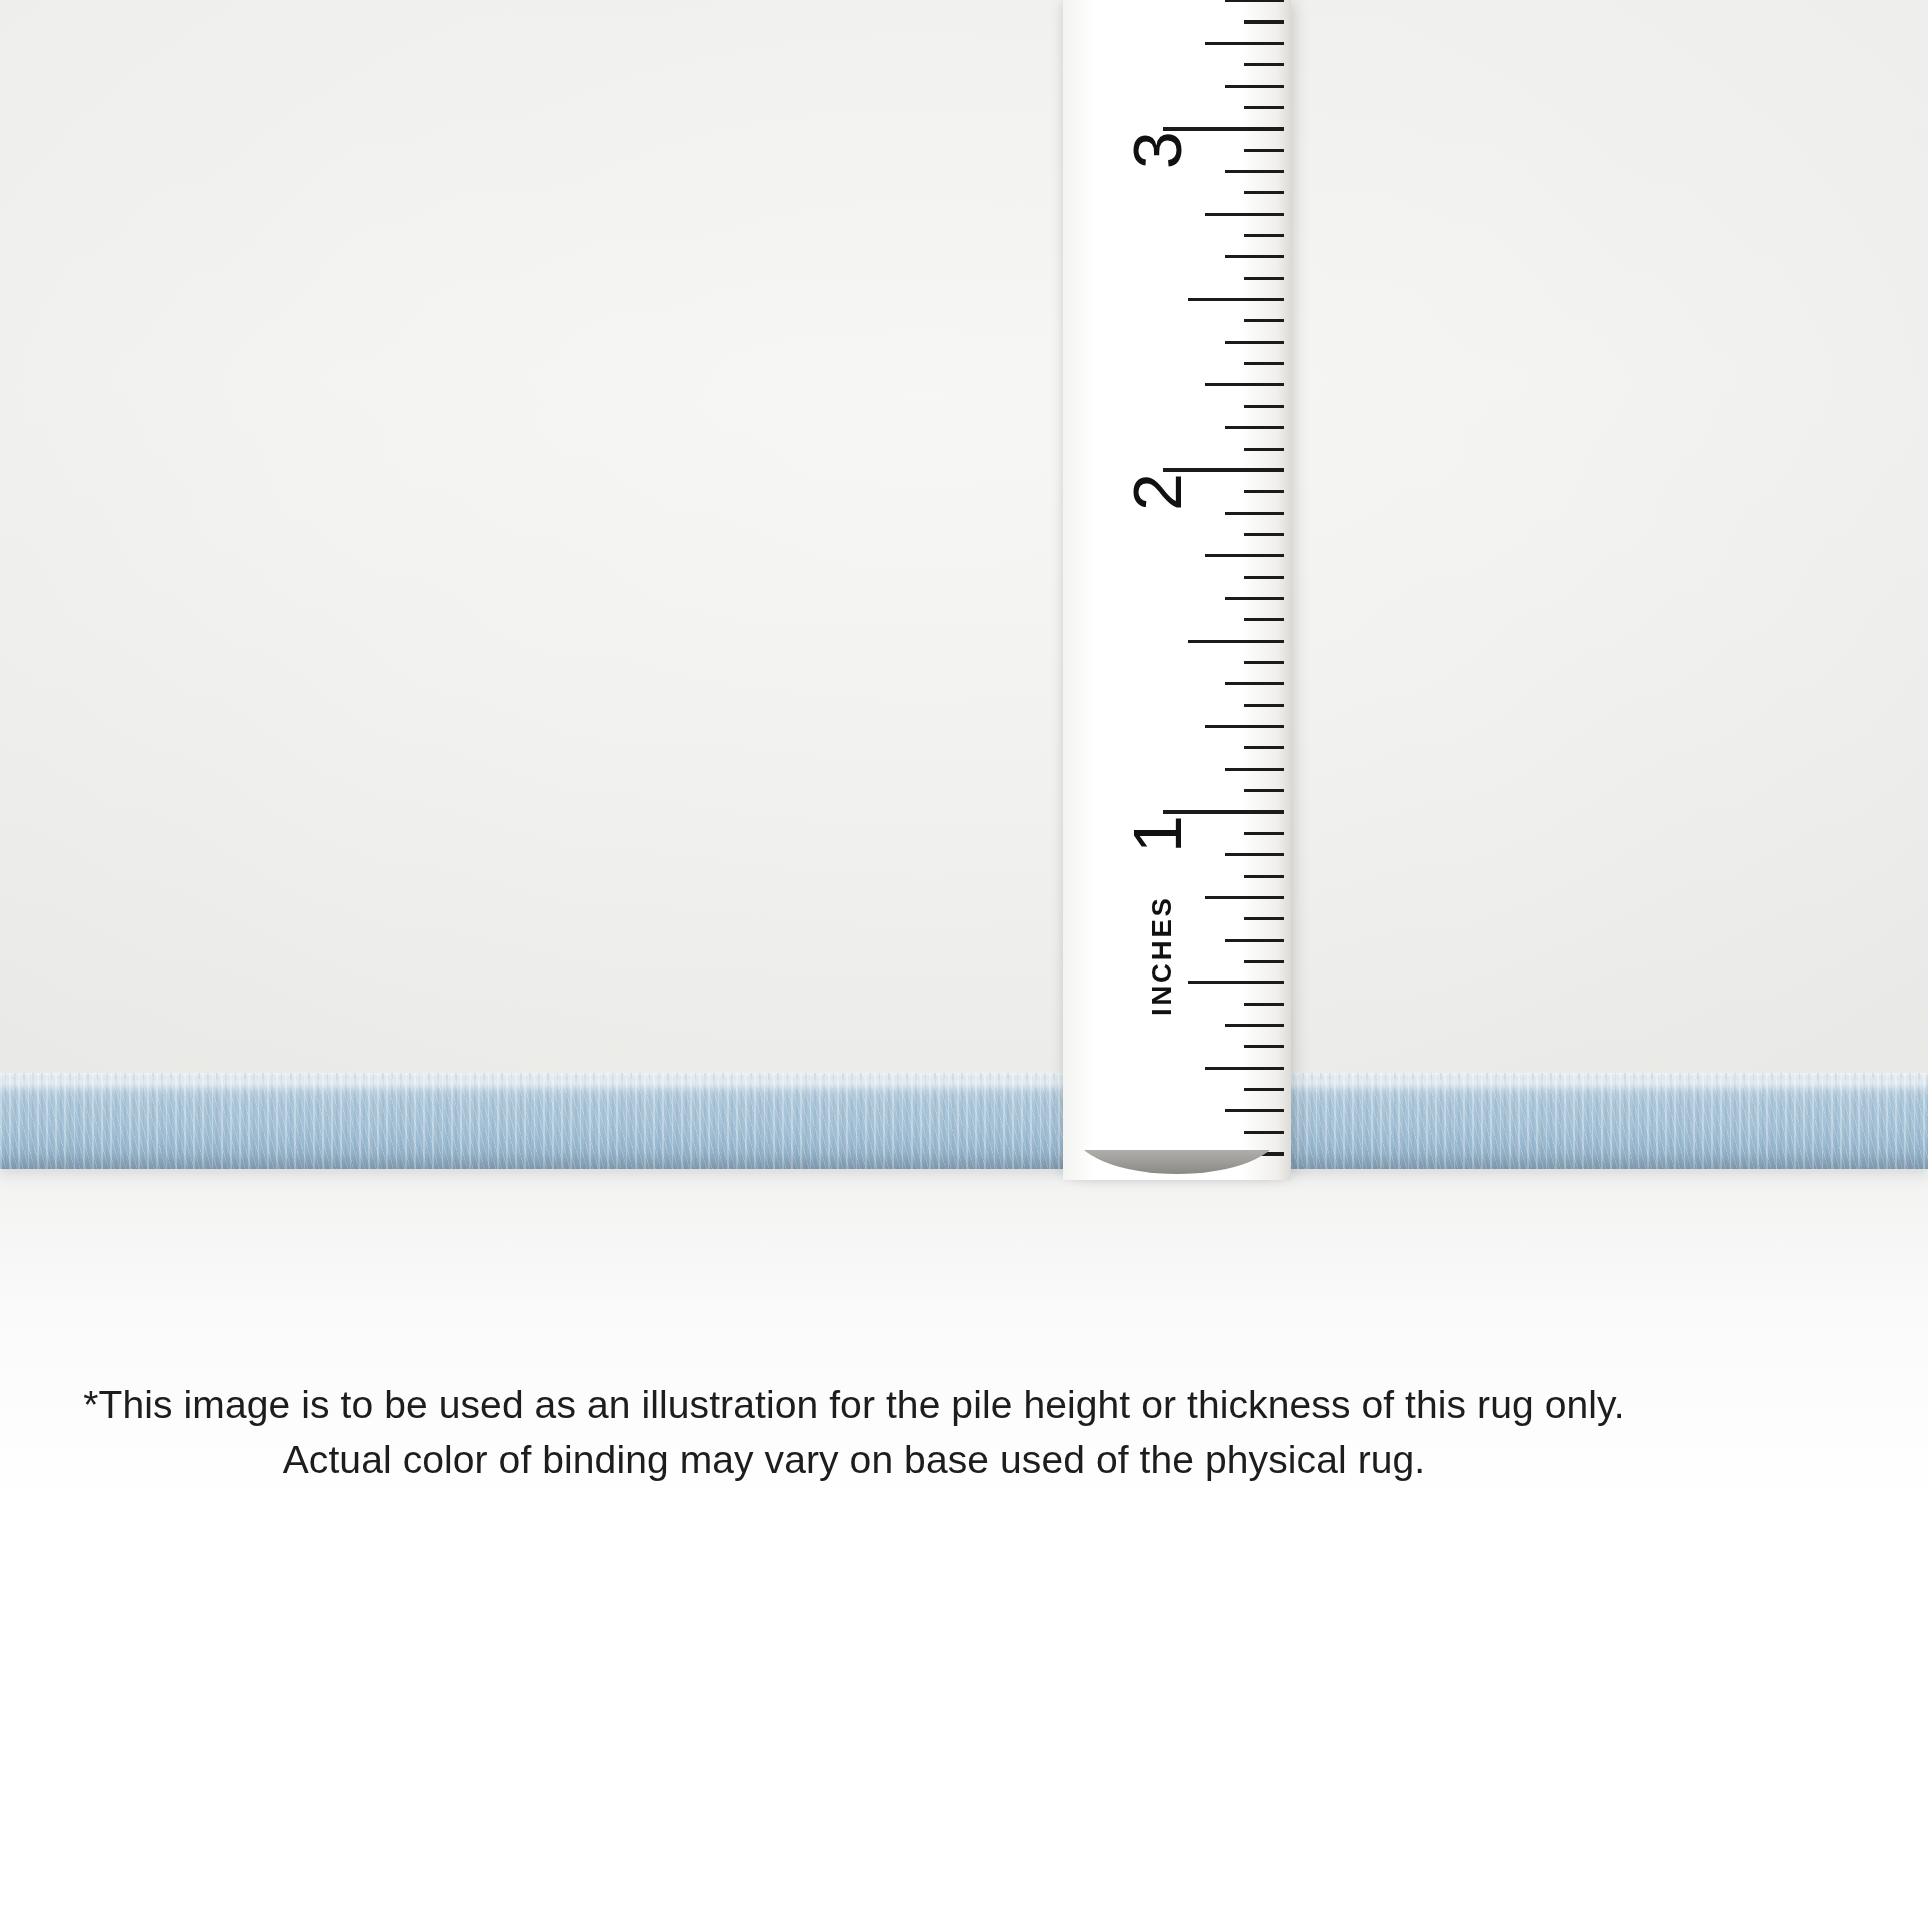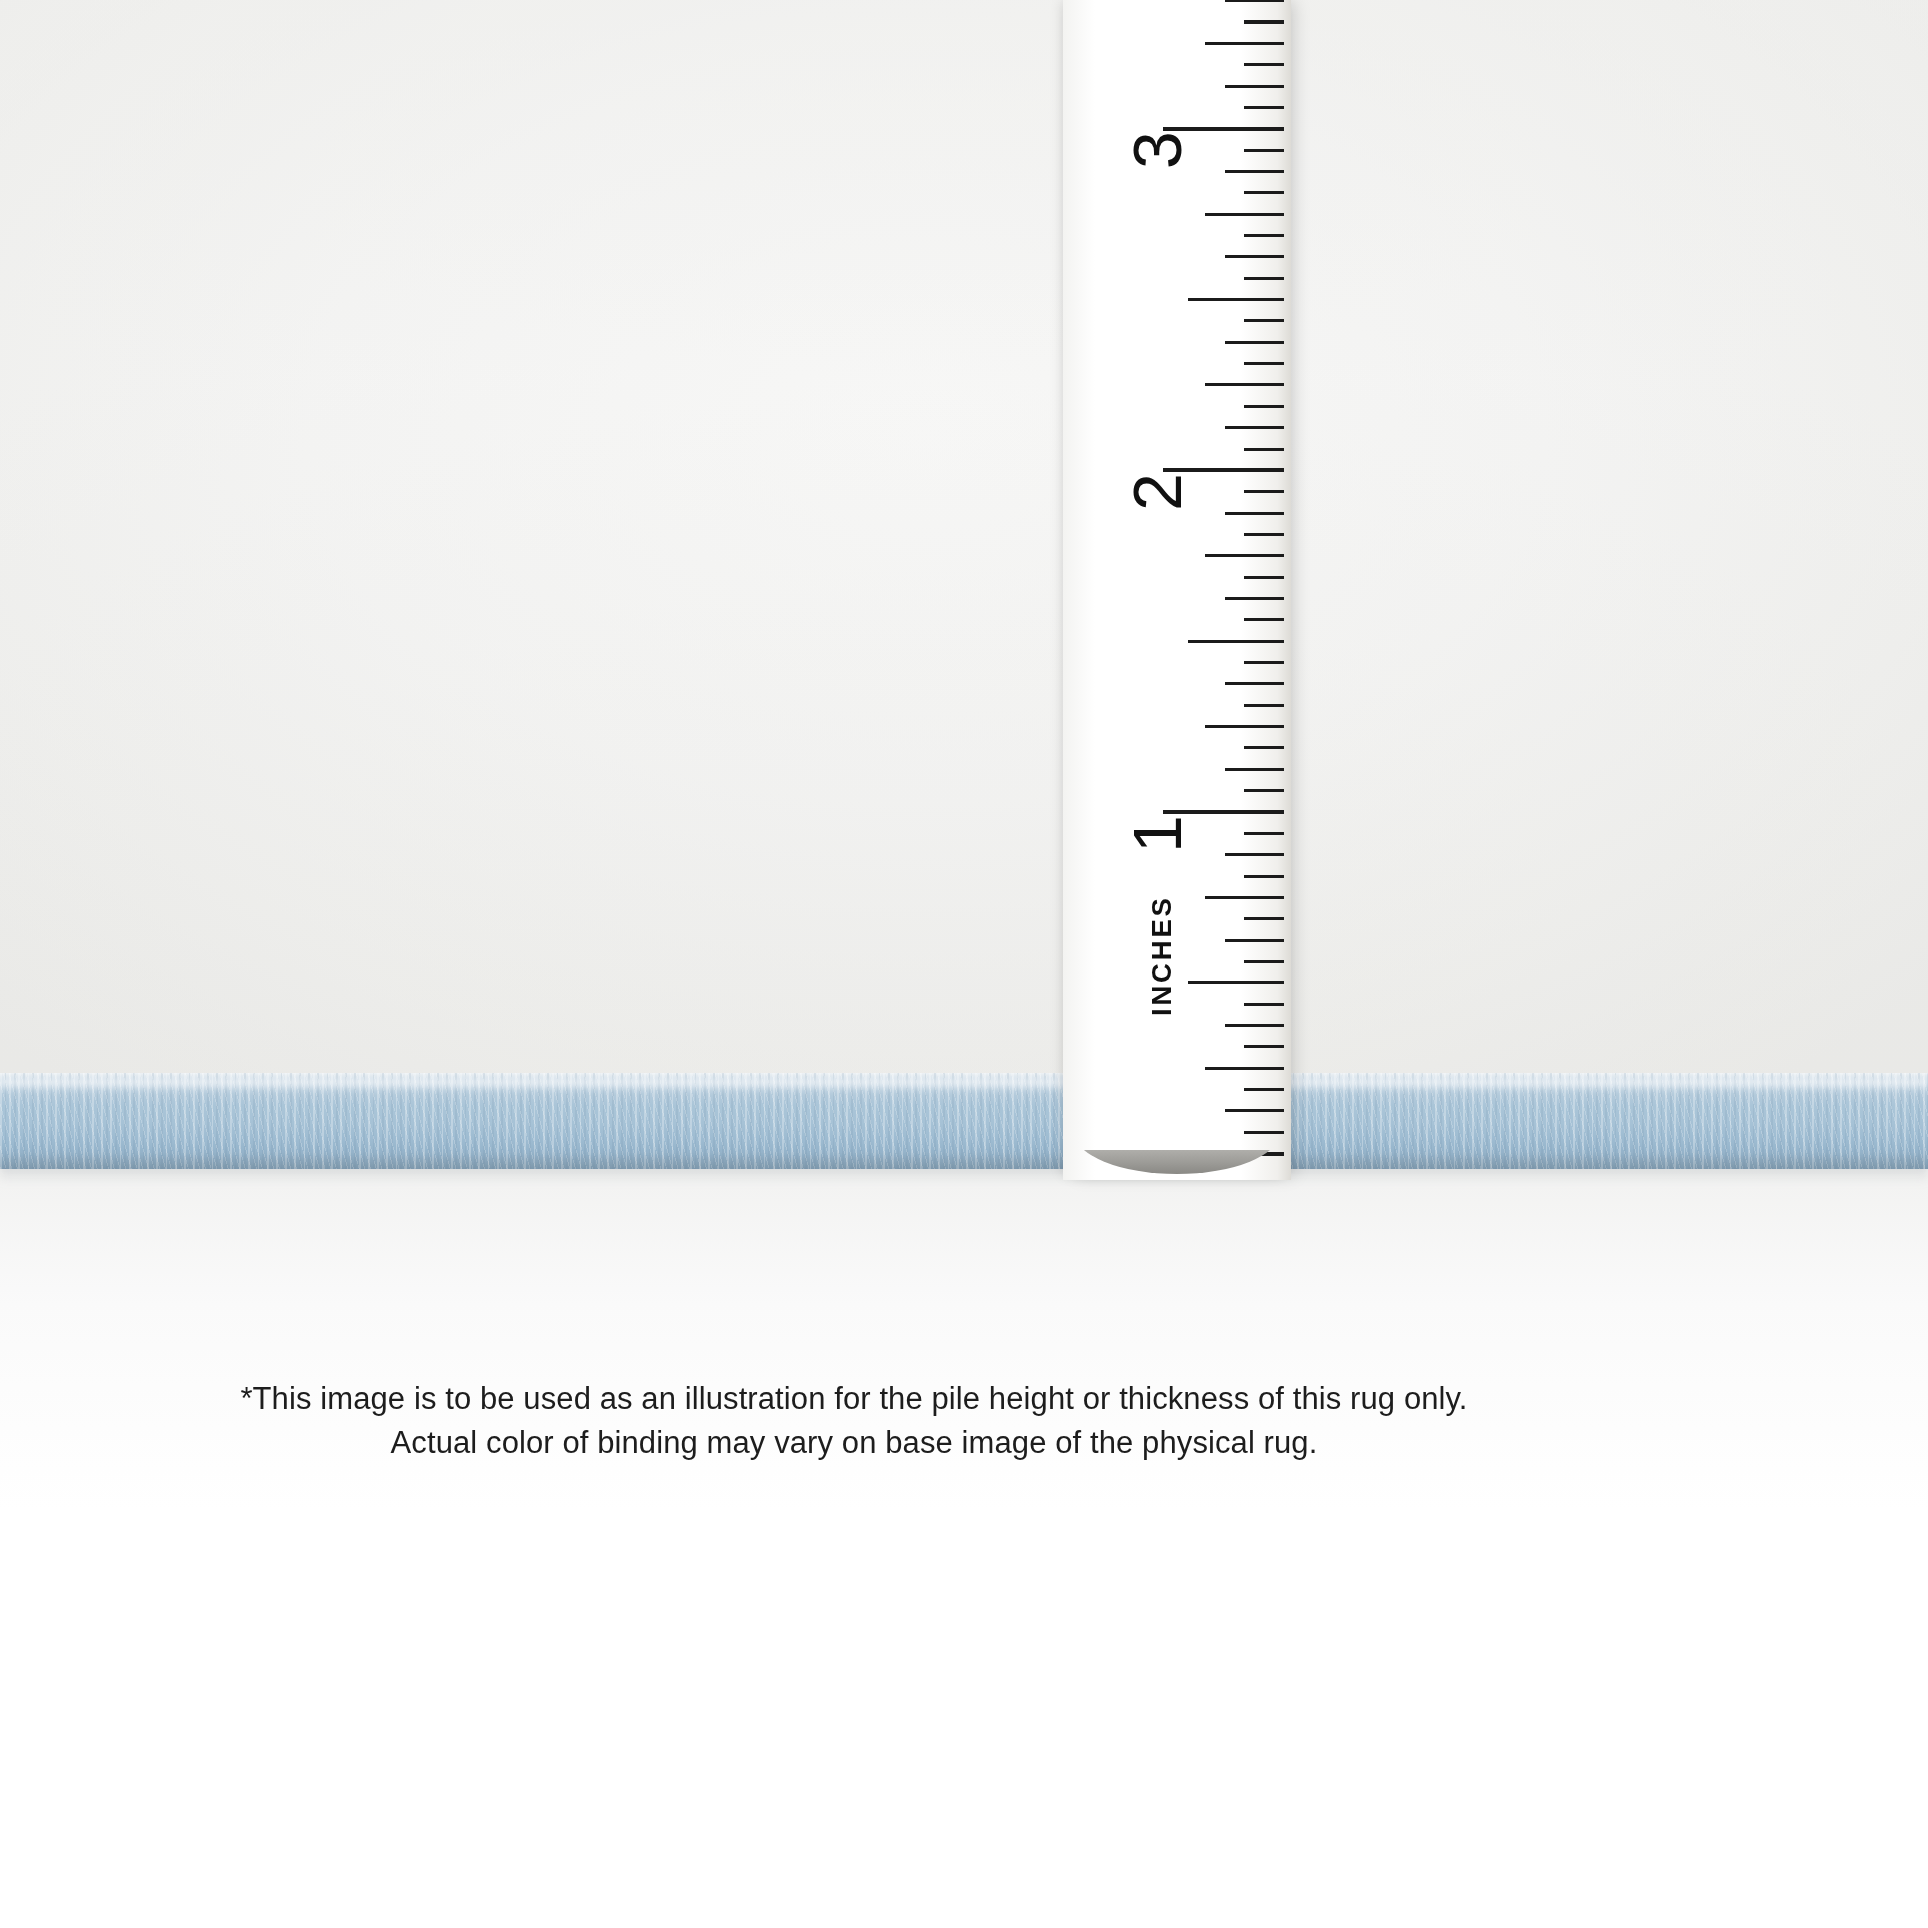--- a/index.html
+++ b/index.html
@@ -184,21 +184,21 @@
 
   
   .caption {
     position: absolute;
     left: 0;
     top: 1377px;
     width: 1708px;
     text-align: center;
     color: #1d1d1d;
     font-family: "Liberation Sans", sans-serif;
-    font-size: 31px;
+    font-size: 39px;
     line-height: 1.42;
     letter-spacing: 0.1px;
   }
   .caption .line {
     display: block;
   }
 </style>
 </head>
 <body>
 
@@ -282,17 +282,17 @@
         <div class="num num-big" style="left: 55px; top: 174px;">3</div>
         <div class="num num-inches" style="left: 83px; top: 1021px;">INCHES</div>
       </div>
   </div>
   <div class="ruler-tip">
     <div class="ruler-tip-metal"></div>
   </div>
 
   <div class="caption">
     <span class="line">*This image is to be used as an illustration for the pile height or thickness of this rug only.</span>
-    <span class="line">Actual color of binding may vary on base image of the physical rug.</span>
+    <span class="line">Actual color of binding may vary on base used of the physical rug.</span>
   </div>
 
 </div>
 
 
 </body></html>

